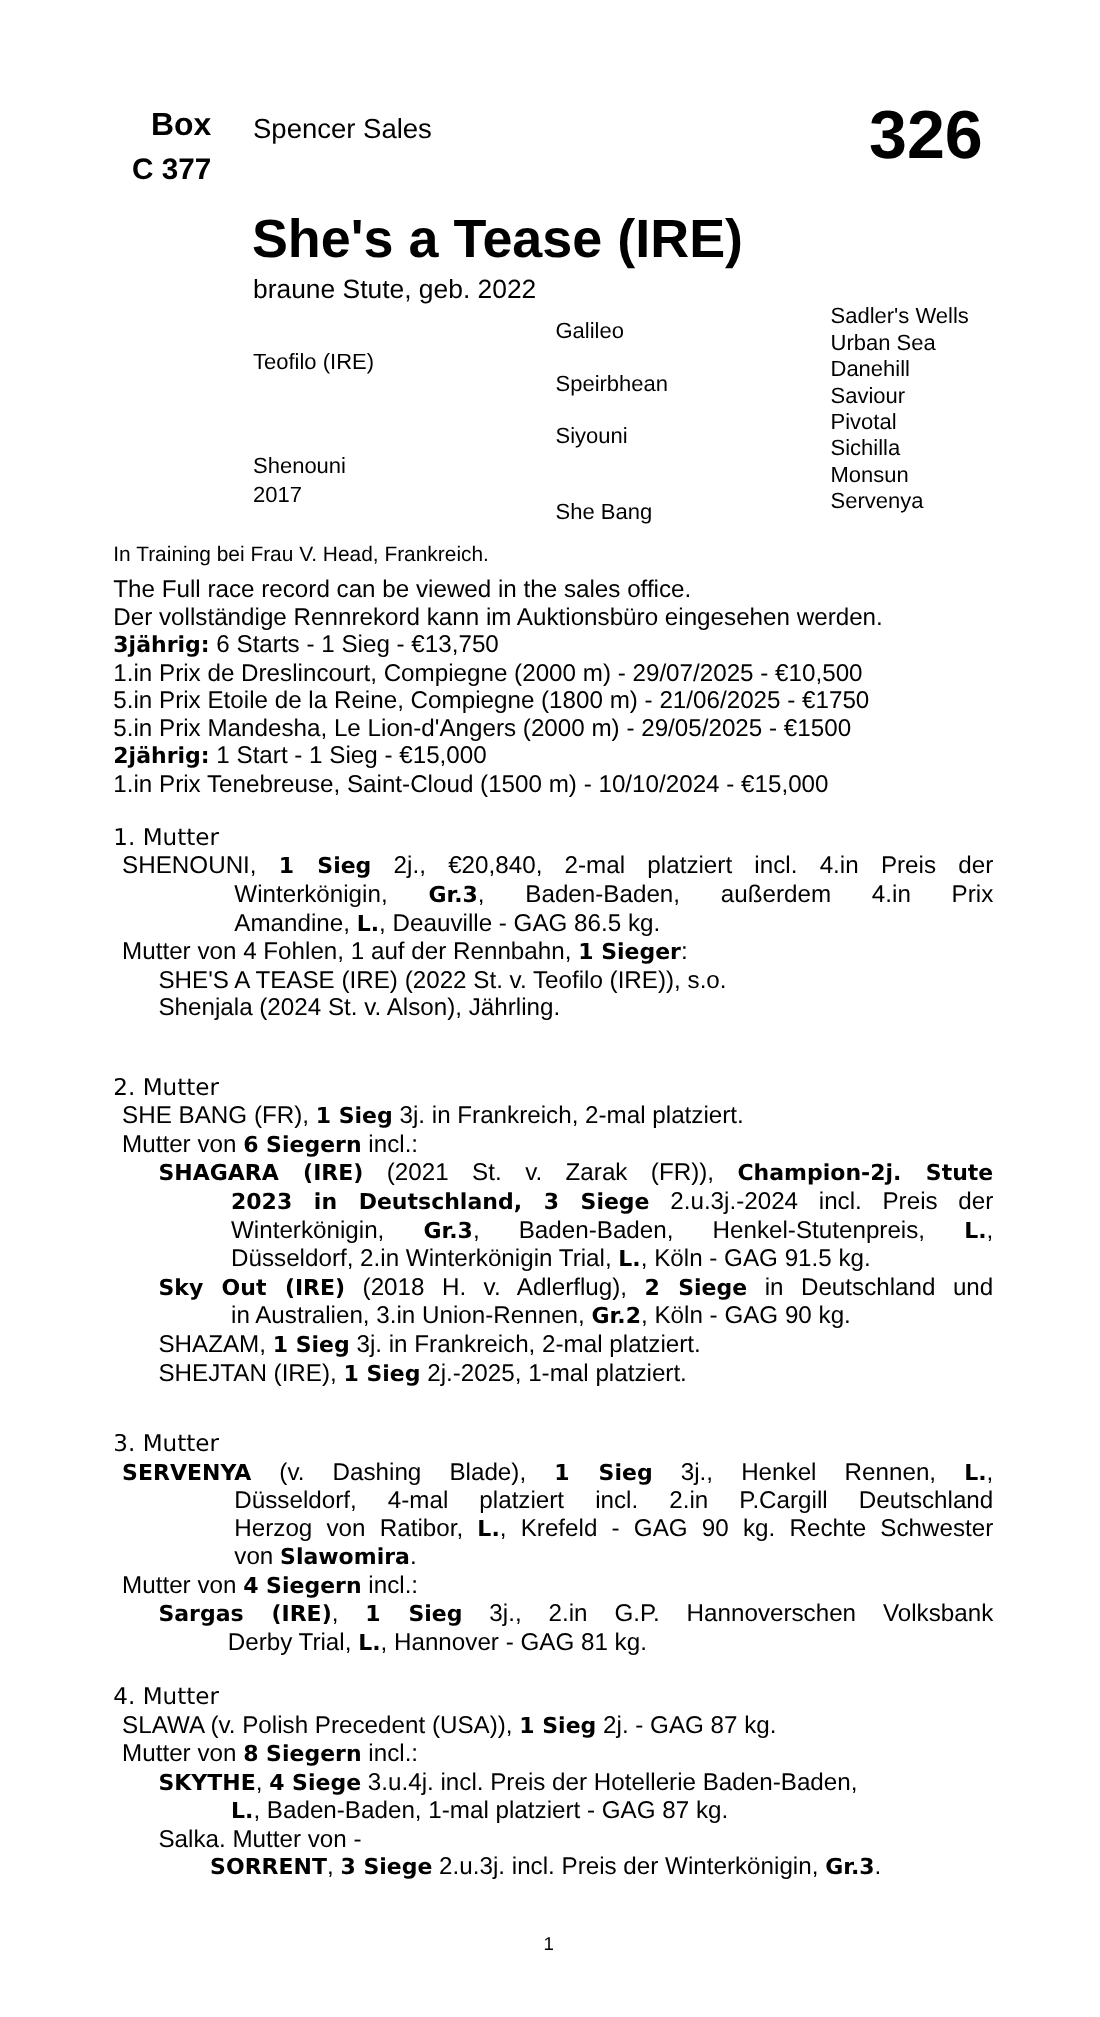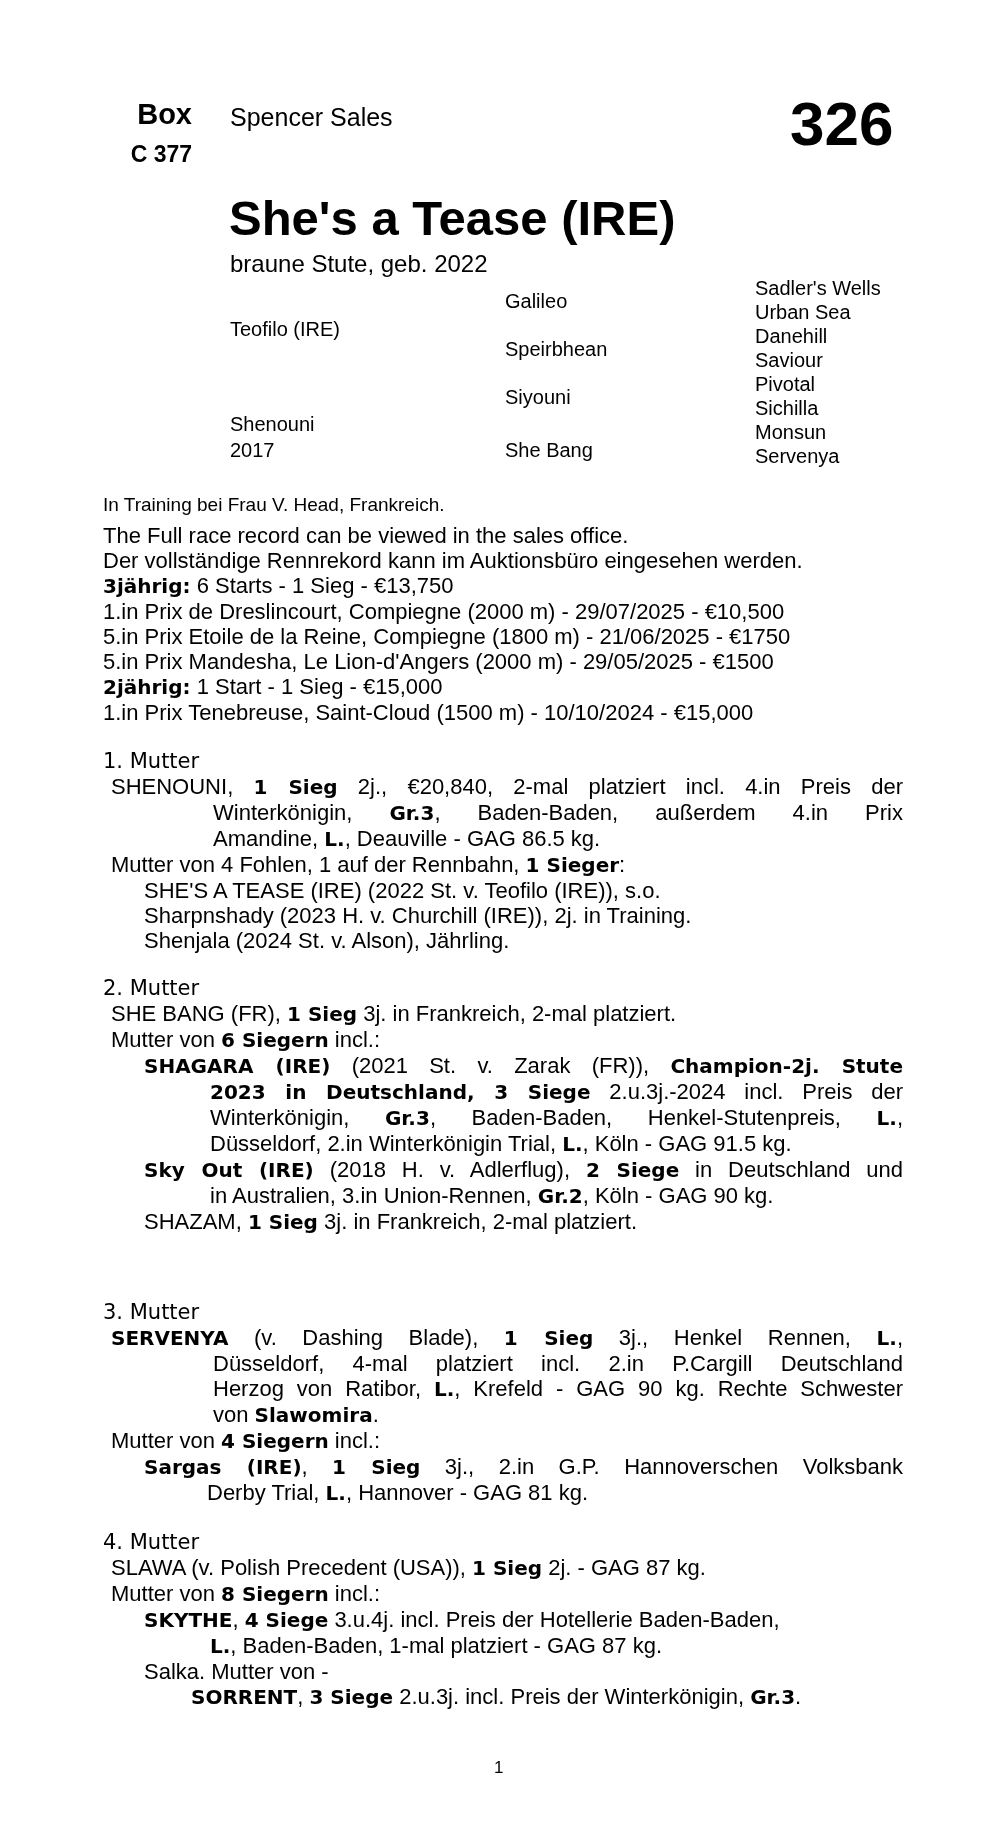--- a/index.html
+++ b/index.html
@@ -1,20 +1,20 @@
 <!DOCTYPE html>
 <html><head>
 <meta charset="utf-8">
 <style>
   html, body { margin:0; padding:0; background:#ffffff; }
   body { width:1000px; height:1834px; position:relative; overflow:hidden;
          font-family:"Liberation Sans", sans-serif; color:#000; }
   .abs { position:absolute; white-space:nowrap; }
   .box-label { right:808px; top:96px; font-size:29px; font-weight:bold; text-align:left; line-height:36px; }
-  .box-num { right:808px; top:136px; font-size:23px; font-weight:bold; text-align:center; line-height:36px; }
+  .box-num { right:808px; top:136px; font-size:27px; font-weight:bold; text-align:center; line-height:36px; }
   .seller { left:230px; top:103px; font-size:25px; }
   .lot { left:790px; top:88px; font-size:62px; font-weight:bold; line-height:72px; }
   .title { left:229px; top:188px; font-size:49px; font-weight:bold; line-height:60px; }
   .subtitle { left:230px; top:250px; font-size:24px; }
   .ped { font-size:20px; line-height:24px; }
   .info { left:103px; top:494px; font-size:19px; }
   .body { position:absolute; left:103px; width:795px; font-size:22px; line-height:25px; }
   .body .line { white-space:nowrap; }
   .body b { font-weight:bold; font-family:"DejaVu Sans", sans-serif; font-size:20px; }
   .sec { position:absolute; left:103px; width:800px; font-size:22px; line-height:25px; }
@@ -38,21 +38,21 @@
 <div class="abs subtitle">braune Stute, geb. 2022</div>
 
 <div>
   <div class="abs ped" style="left:230px; top:317px;">Teofilo (IRE)</div>
   <div class="abs ped" style="left:230px; top:412px;">Shenouni</div>
   <div class="abs ped" style="left:230px; top:438px;">2017</div>
 
   <div class="abs ped" style="left:505px; top:289px;">Galileo</div>
   <div class="abs ped" style="left:505px; top:337px;">Speirbhean</div>
   <div class="abs ped" style="left:505px; top:385px;">Siyouni</div>
-  <div class="abs ped" style="left:505px; top:438px;">She Bang</div>
+  <div class="abs ped" style="left:505px; top:454px;">She Bang</div>
 
   <div class="abs ped" style="left:755px; top:276px;">Sadler's Wells</div>
   <div class="abs ped" style="left:755px; top:300px;">Urban Sea</div>
   <div class="abs ped" style="left:755px; top:324px;">Danehill</div>
   <div class="abs ped" style="left:755px; top:348px;text-align:center;">Saviour</div>
   <div class="abs ped" style="left:755px; top:372px;">Pivotal</div>
   <div class="abs ped" style="left:755px; top:396px;">Sichilla</div>
   <div class="abs ped" style="left:755px; top:420px;">Monsun</div>
   <div class="abs ped" style="left:755px; top:444px;">Servenya</div>
 </div>
@@ -70,35 +70,35 @@
   <div class="line">1.in Prix Tenebreuse, Saint-Cloud (1500 m) - 10/10/2024 - €15,000</div>
 </div>
 
 <div class="sec" style="top:749px;">
   <div class="hdr">1. Mutter</div>
   <div class="ind8 j"><span>SHENOUNI</span>, <b>1 Sieg</b><span> 2j., €20,840, 2-mal platziert incl. 4.in Preis der</span></div>
   <div class="cont j"><span>Winterkönigin,</span> <b>Gr.3</b><span>, Baden-Baden, außerdem 4.in Prix</span></div>
   <div class="cont"><span>Amandine, </span><b>L.</b><span>, Deauville - GAG 86.5 kg.</span></div>
   <div class="ind8"><span>Mutter von 4 Fohlen, 1 auf der Rennbahn, </span><b>1 Sieger</b><span>:</span></div>
   <div class="ind41">SHE'S A TEASE (IRE) (2022 St. v. Teofilo (IRE)), s.o.</div>
-  <div class="ind41">Sharpnshady (2023 H. v. Churchill (IRE)), 2j. in Training.</div>
   <div class="ind41">Shenjala (2024 St. v. Alson), Jährling.</div>
 </div>
 
 <div class="sec" style="top:976px;">
   <div class="hdr">2. Mutter</div>
   <div class="ind8"><span>SHE BANG (FR), </span><b>1 Sieg</b><span> 3j. in Frankreich, 2-mal platziert.</span></div>
   <div class="ind8"><span>Mutter von </span><b>6 Siegern</b><span> incl.:</span></div>
   <div class="ind41 j"><b>SHAGARA (IRE)</b><span> (2021 St. v. Zarak (FR)), </span><b>Champion-2j. Stute</b></div>
   <div class="cont j" style="margin-left:107px;"><b>2023 in Deutschland, 3 Siege</b><span> 2.u.3j.-2024 incl. Preis der</span></div>
   <div class="cont j" style="margin-left:107px;"><span>Winterkönigin, </span><b>Gr.3</b><span>, Baden-Baden, Henkel-Stutenpreis, </span><b>L.</b><span>,</span></div>
   <div class="cont" style="margin-left:107px;"><span>Düsseldorf, 2.in Winterkönigin Trial, </span><b>L.</b><span>, Köln - GAG 91.5 kg.</span></div>
   <div class="ind41 j"><b>Sky Out (IRE)</b><span> (2018 H. v. Adlerflug), </span><b>2 Siege</b><span> in Deutschland und</span></div>
   <div class="cont" style="margin-left:107px;"><span>in Australien, 3.in Union-Rennen, </span><b>Gr.2</b><span>, Köln - GAG 90 kg.</span></div>
   <div class="ind41"><span>SHAZAM, </span><b>1 Sieg</b><span> 3j. in Frankreich, 2-mal platziert.</span></div>
+  <div class="ind41"><span>SHEJTAN (IRE), </span><b>1 Sieg</b><span> 2j.-2025, 1-mal platziert.</span></div>
 </div>
 
 <div class="sec" style="top:1300px;">
   <div class="hdr">3. Mutter</div>
   <div class="ind8 j"><b>SERVENYA</b><span> (v. Dashing Blade), </span><b>1 Sieg</b><span> 3j., Henkel Rennen, </span><b>L.</b><span>,</span></div>
   <div class="cont j"><span>Düsseldorf, 4-mal platziert incl. 2.in P.Cargill Deutschland</span></div>
   <div class="cont j"><span>Herzog von Ratibor, </span><b>L.</b><span>, Krefeld - GAG 90 kg. Rechte Schwester</span></div>
   <div class="cont"><span>von </span><b>Slawomira</b><span>.</span></div>
   <div class="ind8"><span>Mutter von </span><b>4 Siegern</b><span> incl.:</span></div>
   <div class="ind41 j"><b>Sargas (IRE)</b><span>, </span><b>1 Sieg</b><span> 3j., 2.in G.P. Hannoverschen Volksbank</span></div>

